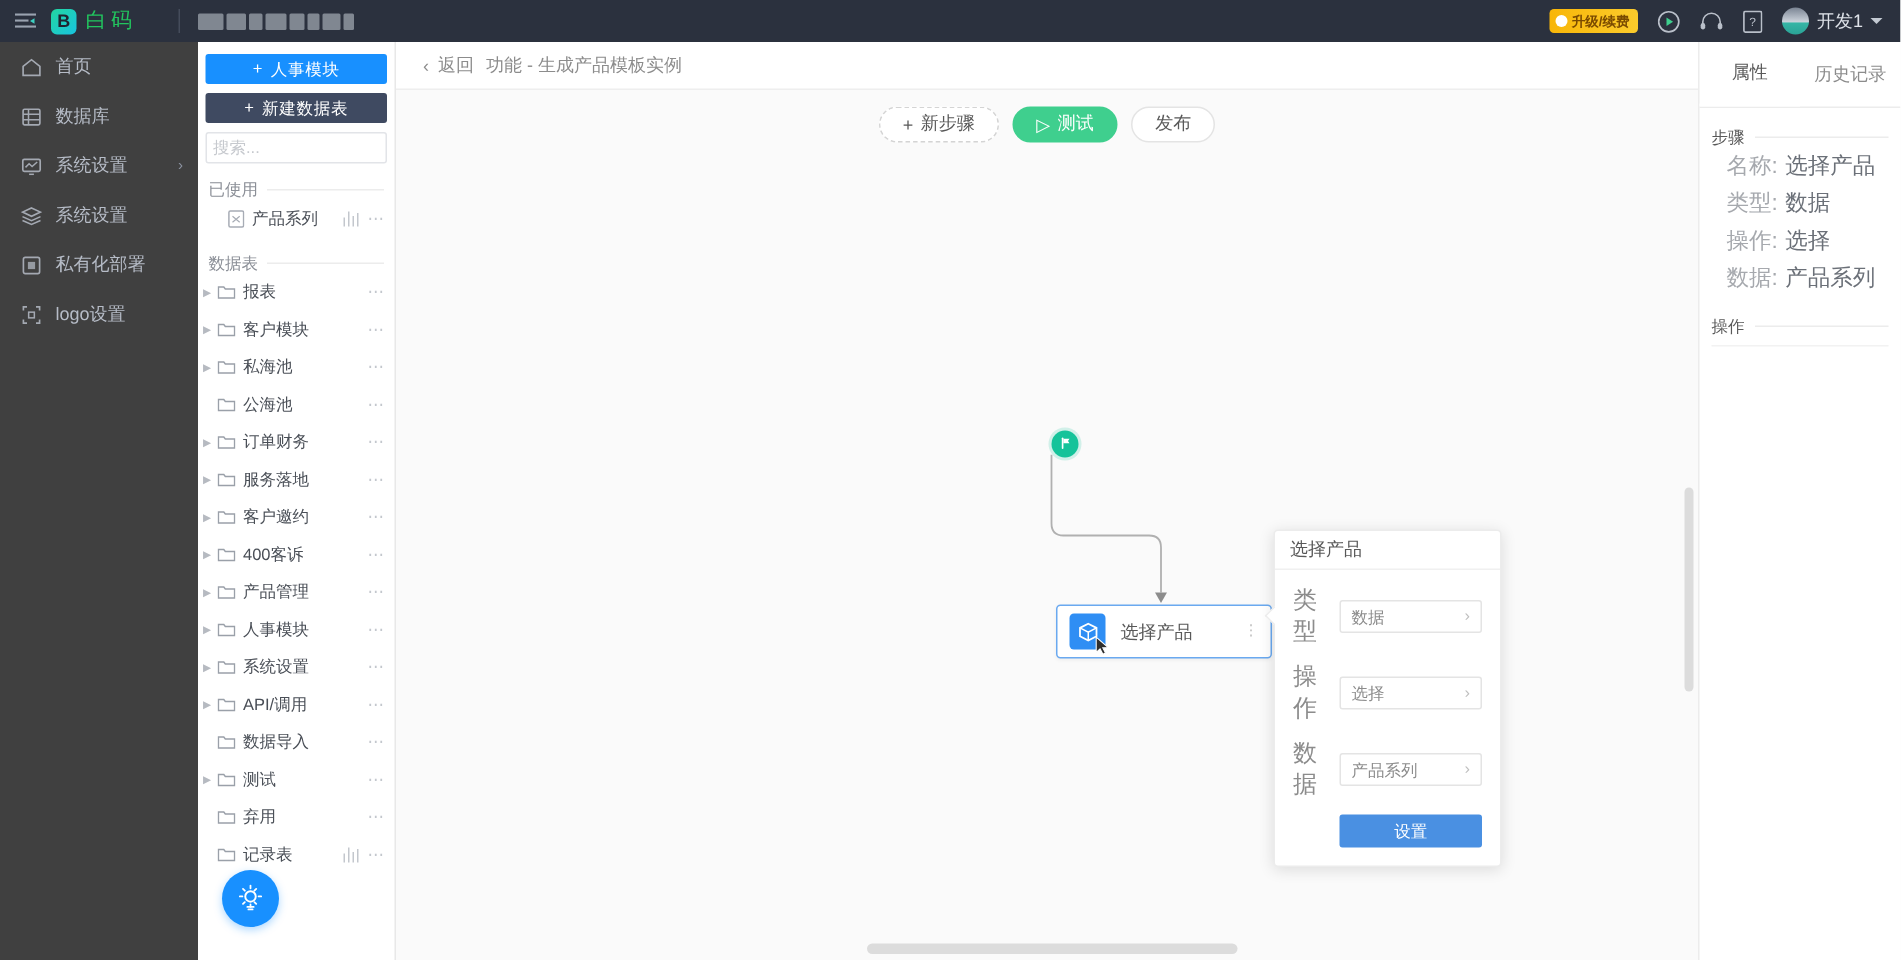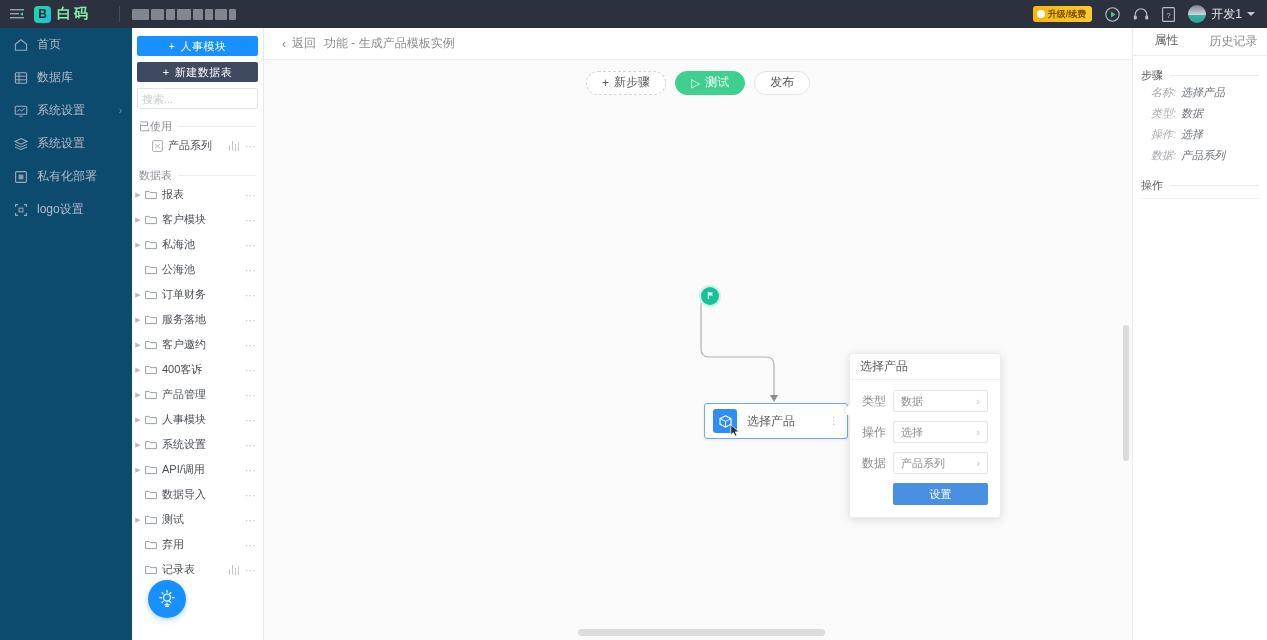--- a/index.html
+++ b/index.html
@@ -16,21 +16,21 @@
     background: #2b313e; display: flex; align-items: center;
   }
   .collapse-icon { width: 34px; display: flex; align-items: center; justify-content: center; color: #9aa3b0; }
   .brand { display: flex; align-items: center; gap: 6px; }
   .brand-mark {
     width: 17px; height: 17px; border-radius: 4px;
     background: linear-gradient(135deg,#23d6a0 0%, #18c3e0 100%);
     display: flex; align-items: center; justify-content: center;
     color: #1f2430; font-size: 12px; font-weight: bold; line-height: 1;
   }
-  .brand-name { color: #86efac; font-size: 14px; letter-spacing: 3px; font-weight: bold; }
+  .brand-name { color: #22c55e; font-size: 14px; letter-spacing: 3px; font-weight: normal; }
   .topbar-divider { width: 1px; height: 16px; background: #454c5b; margin: 0 12px 0 28px; }
   .redacted { display: flex; gap: 2px; align-items: center; }
   .redacted i { display: block; height: 11px; background: #9ea4ad; opacity: .75; border-radius: 1px; }
   .topbar-right { margin-left: auto; display: flex; align-items: center; gap: 13px; padding-right: 12px; }
   .upgrade-badge {
     height: 16px; padding: 0 6px 0 4px; border-radius: 3px;
     background: linear-gradient(90deg,#f8b608 0%, #fbcb2c 100%);
     color: #7a4a00; font-size: 9px; display: flex; align-items: center; gap: 3px;
     font-weight: bold; white-space: nowrap;
   }
@@ -41,21 +41,21 @@
     width: 18px; height: 18px; border-radius: 50%;
     background: linear-gradient(180deg,#7a8493 0%, #cfd6de 55%, #36b6a6 56%, #2aa396 100%);
     overflow: hidden;
   }
   .user-name { color: #dfe3e9; font-size: 12px; }
   .caret-down { width: 0; height: 0; border-left: 4px solid transparent; border-right: 4px solid transparent; border-top: 4px solid #c3c9d2; }
 
   
   .leftnav {
     position: absolute; left: 0; top: 28px; width: 132px; height: 612px;
-    background: #0c4a6e;
+    background: #404040;
   }
   .nav-item {
     height: 33px; display: flex; align-items: center; gap: 9px;
     padding: 0 10px 0 13px; color: #b6bcc7; font-size: 12px; position: relative;
   }
   .nav-item.active {
     background: linear-gradient(90deg,#1f8cf0 0%, #26b6f5 100%); color: #fff;
   }
   .nav-ico { width: 15px; height: 15px; display: flex; align-items: center; justify-content: center; opacity: .85; }
   .nav-arrow { margin-left: auto; color: #8b92a0; font-size: 10px; }
@@ -148,43 +148,43 @@
     background: #fff; border-radius: 3px; border: 1px solid #ececec;
     box-shadow: 0 2px 10px rgba(0,0,0,.12);
   }
   .popup-caret {
     position: absolute; left: -5px; top: 52px; width: 9px; height: 9px; background: #fff;
     border-left: 1px solid #ececec; border-bottom: 1px solid #ececec; transform: rotate(45deg);
   }
   .popup-title { height: 26px; display: flex; align-items: center; padding: 0 10px; font-size: 12px; color: #595959; border-bottom: 1px solid #f0f0f0; }
   .popup-body { padding: 10px 12px 12px 12px; }
   .pf-row { display: flex; align-items: center; gap: 7px; margin-bottom: 9px; }
-  .pf-label { font-size: 12px; color: #8c8c8c; width: 24px; }
+  .pf-label { font-size: 16px; color: #8c8c8c; width: 24px; }
   .pf-select {
     flex: 1; height: 22px; border: 1px solid #e4e4e4; border-radius: 2px;
     display: flex; align-items: center; padding: 0 7px; font-size: 11px; color: #8c8c8c;
   }
   .pf-chev { margin-left: auto; color: #bfbfbf; font-size: 11px; }
   .pf-btn {
     margin-left: 31px; height: 22px; background: #4a90e2; border-radius: 2px; color: #fff;
     display: flex; align-items: center; justify-content: center; font-size: 11px;
   }
 
   .hscroll { position: absolute; left: 578px; top: 629px; width: 247px; height: 7px; background: #dcdcdc; border-radius: 4px; }
   .vscroll { position: absolute; left: 1123px; top: 325px; width: 6px; height: 136px; background: #dcdcdc; border-radius: 4px; }
 
   
   .rightpanel { position: absolute; left: 1132px; top: 28px; width: 135px; height: 612px; background: #fff; border-left: 1px solid #ececec; }
-  .rp-tabs { display: flex; height: 28px; border-bottom: 1px solid #ececec; }
+  .rp-tabs { display: flex; height: 44px; border-bottom: 1px solid #ececec; }
   .rp-tab { flex: 1; display: flex; align-items: center; justify-content: center; font-size: 12px; color: #8c8c8c; }
   .rp-tab.active { color: #595959; border-bottom: 2px solid #fff; box-shadow: inset 0 -2px 0 #fff; }
   .rp-tab.active::after { content: ""; }
   .rp-sec { display: flex; align-items: center; gap: 7px; padding: 0 8px; margin-top: 12px; height: 14px; color: #595959; font-size: 11px; }
   .rp-sec .line { flex: 1; height: 1px; background: #ececec; }
-  .rp-kv { display: flex; gap: 5px; padding: 3px 8px 3px 18px; font-size: 11px; font-style: italic; }
+  .rp-kv { display: flex; gap: 5px; padding: 3px 8px 3px 18px; font-size: 15px; }
   .rp-k { color: #a6a9ae; }
   .rp-v { color: #6b7078; }
   .rp-faint { margin: 6px 8px 0 8px; height: 1px; background: #f2f2f2; }
 </style>
 </head>
 <body>
 
 <div class="app">
 
   <div class="topbar">

